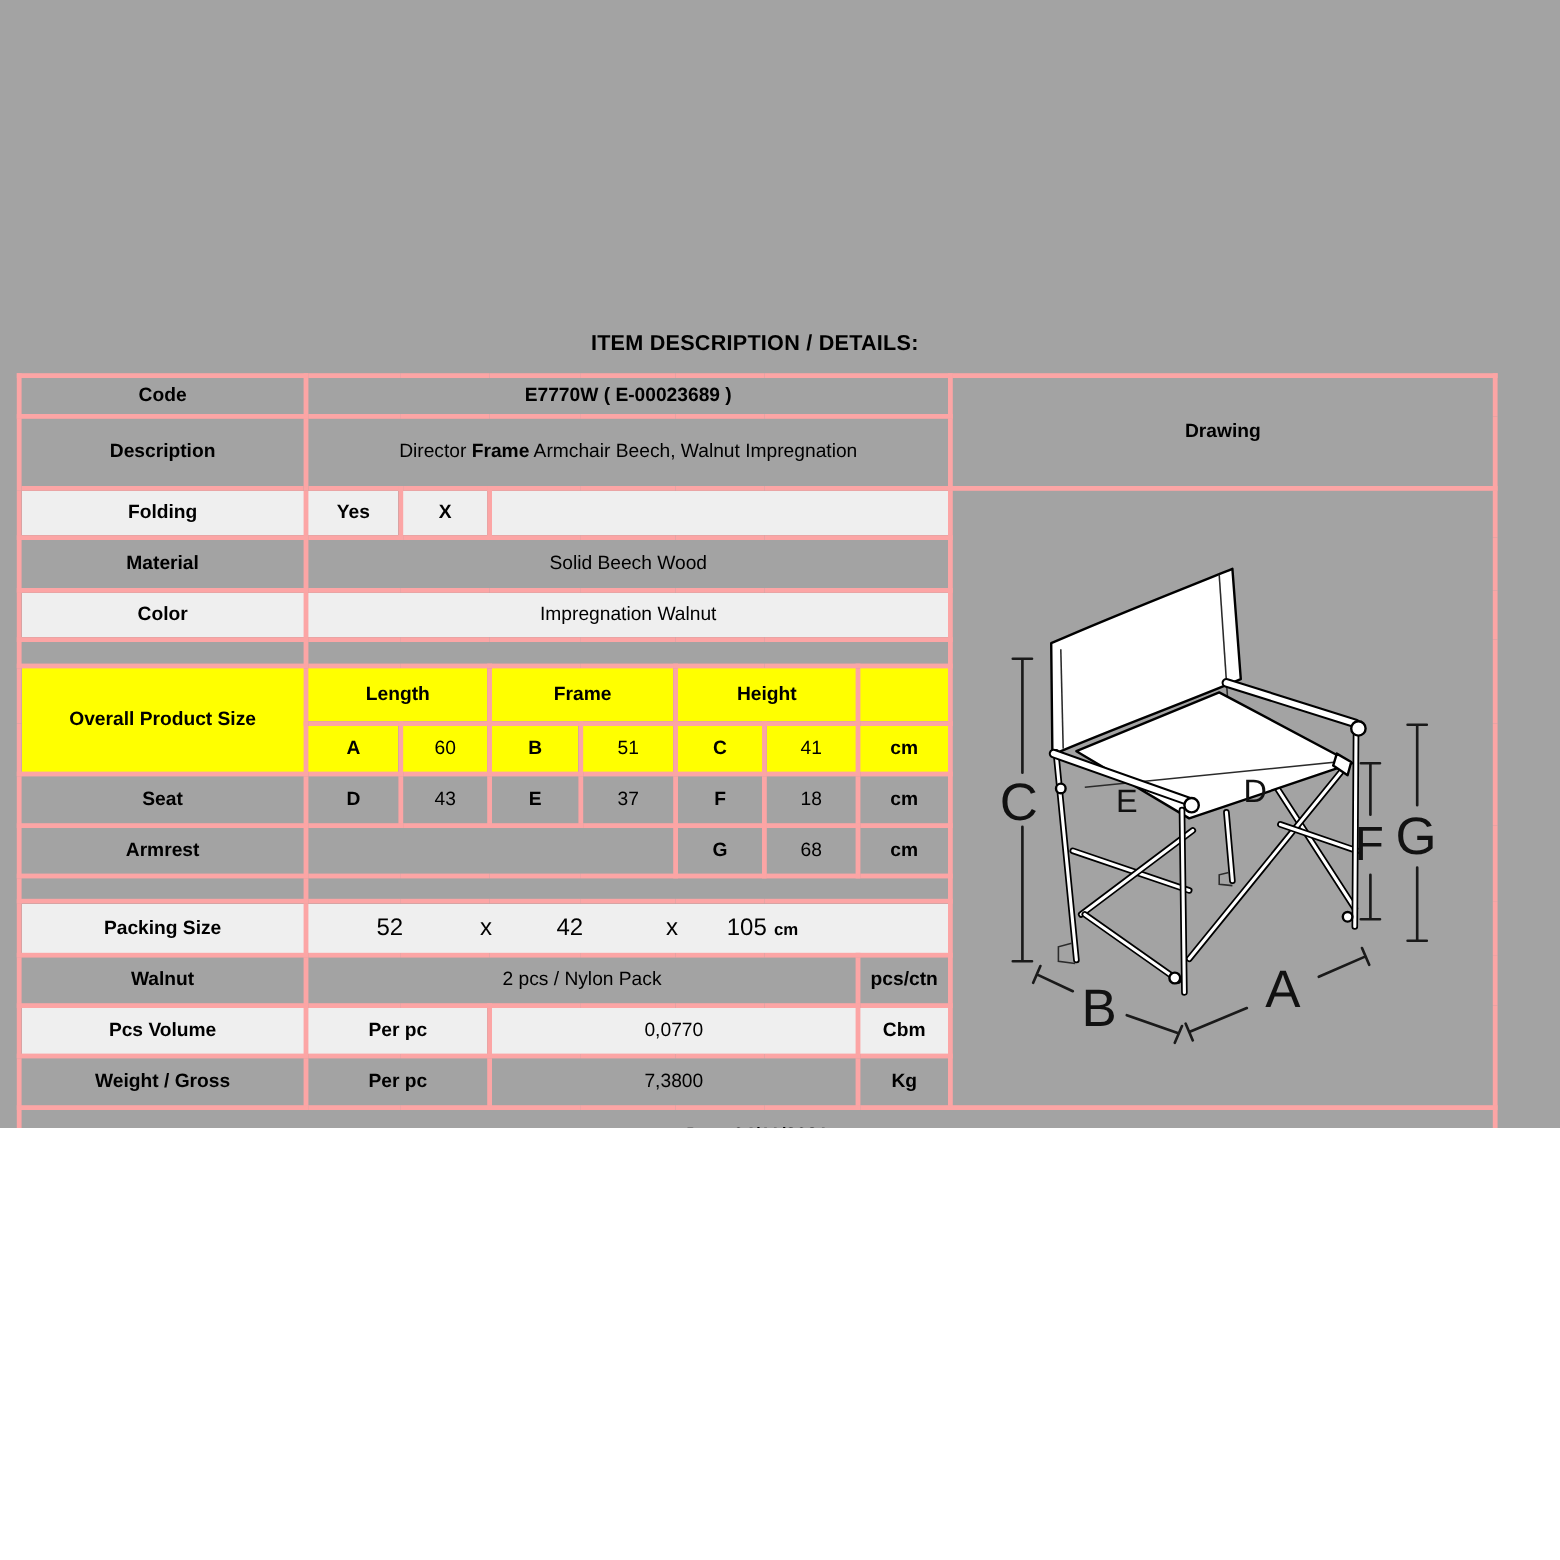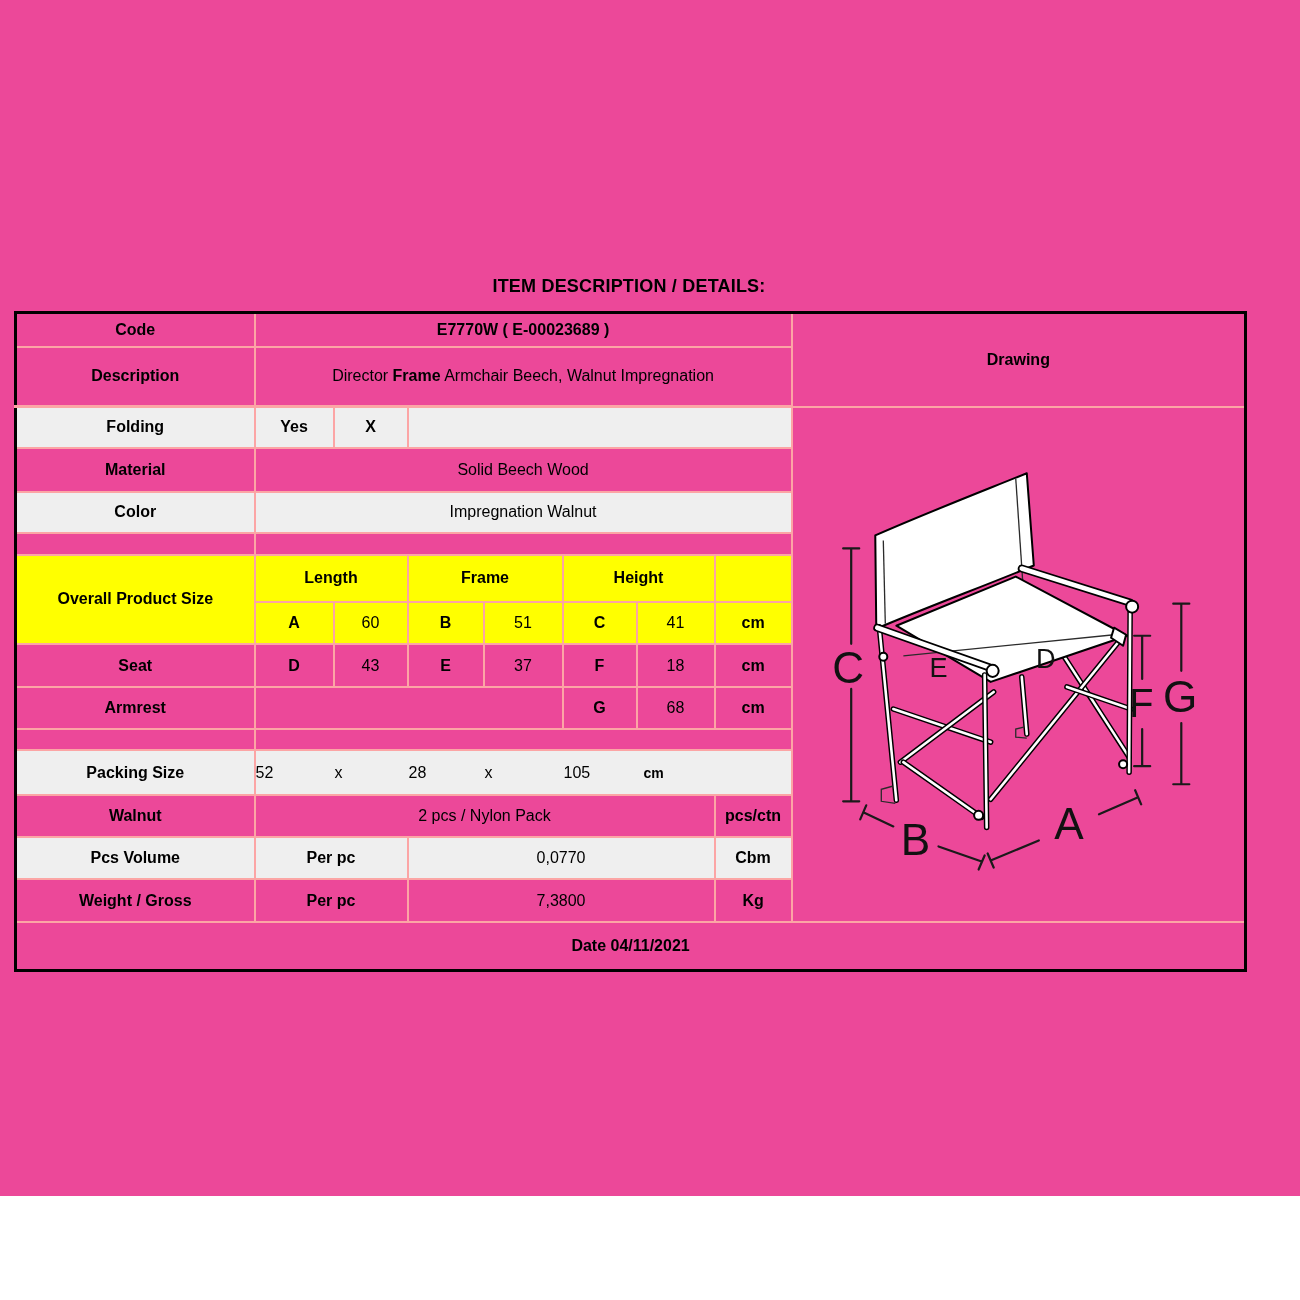--- a/index.html
+++ b/index.html
@@ -1,39 +1,39 @@
 <!DOCTYPE html>
 <html><head>
 <meta charset="utf-8">
 <style>
   html,body{margin:0;padding:0;background:#ffffff;}
-  .page{position:relative;width:1300px;height:1196px;background:#ec4899;
+  .page{position:relative;width:1300px;height:940px;background:#a3a3a3;
         font-family:"Liberation Sans",sans-serif;color:#000;}
   .sheet{position:absolute;left:14px;top:276px;width:1230px;}
   .doc-title{width:100%;text-align:center;font-size:18px;font-weight:bold;
              letter-spacing:.2px;margin-bottom:14px;}
   table.spec{border-collapse:collapse;table-layout:fixed;width:1230px;
              border:3px solid #000;}
-  table.spec td{border:2px solid #fca5a5;padding:0;font-size:16px;text-align:center;
+  table.spec td{border:4px solid #fca5a5;padding:0;font-size:16px;text-align:center;
                 vertical-align:middle;overflow:hidden;}
   td.lbl{text-align:left;font-weight:bold;font-size:17px;padding-left:6px;}
   td.ctrlbl{font-weight:bold;font-size:17px;}
   .b{font-weight:bold;}
   .shade{background:#efefef;}
   .yel{background:#ffff00;}
   td.unit{text-align:left;font-weight:bold;font-size:14px;padding-left:5px;}
   td.perpc{font-weight:bold;font-size:14px;}
   tr.botline td{border-bottom-width:3px;}
   td.datecell{font-weight:bold;font-size:15px;}
   td.dheader{font-weight:bold;font-size:17px;}
   td.drawcell{position:relative;padding:0;}
   td.drawcell svg{display:block;width:100%;height:100%;}
   .psgrid{display:grid;grid-template-columns:79px 74px 76px 79px 74px 78px 1fr;
           align-items:center;height:100%;}
-  .psgrid span{display:block;text-align:left;font-size:16px;}
+  .psgrid span{display:block;text-align:right;font-size:20px;}
   .psgrid .u{text-align:left;font-weight:bold;font-size:14px;padding-left:6px;}
   
   .bar-o{stroke:#000;stroke-width:5.5;stroke-linecap:round;fill:none;}
   .bar-i{stroke:#fff;stroke-width:2.6;stroke-linecap:round;fill:none;}
   .arm-o{stroke:#000;stroke-width:8;stroke-linecap:round;fill:none;}
   .arm-i{stroke:#fff;stroke-width:4.6;stroke-linecap:round;fill:none;}
   .panel{fill:#fff;stroke:#000;stroke-width:2;stroke-linejoin:round;}
   .thinln{stroke:#2b2b2b;stroke-width:1.3;fill:none;}
   .dim{stroke:#1a1a1a;stroke-width:2.2;fill:none;stroke-linecap:round;}
   .dimtext{fill:#111;font-family:"Liberation Sans",sans-serif;}
@@ -203,21 +203,21 @@
         <td></td>
         <td colspan="7"></td>
       </tr>
 
       <tr style="height:45px">
         <td class="lbl shade">Packing Size</td>
         <td colspan="7" class="shade">
           <div class="psgrid">
             <span>52</span>
             <span>x</span>
-            <span>28</span>
+            <span>42</span>
             <span>x</span>
             <span>105</span>
             <span class="u">cm</span>
             <span></span>
           </div>
         </td>
       </tr>
 
       <tr style="height:42px">
         <td class="lbl">Walnut</td>

